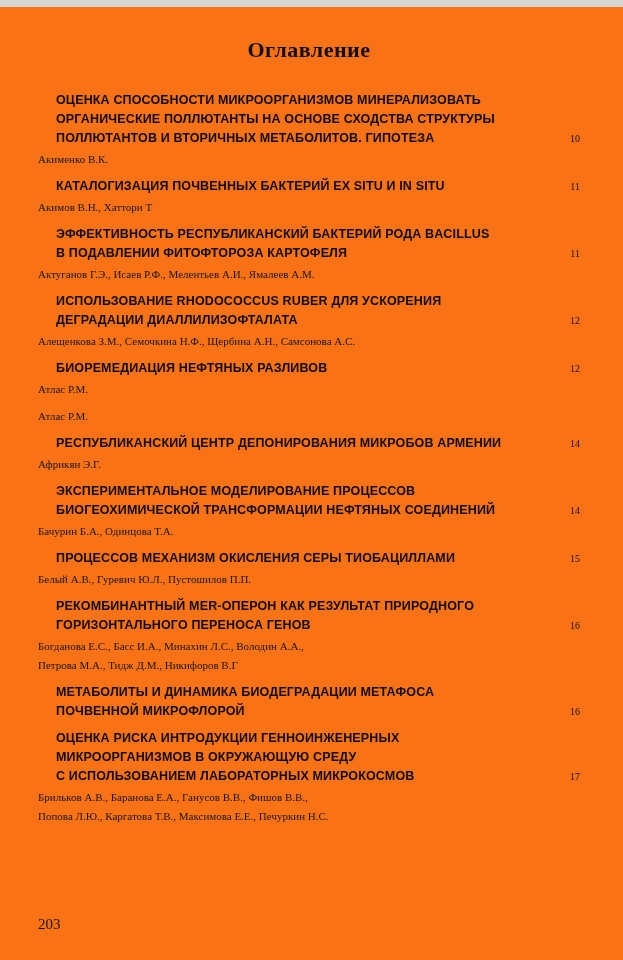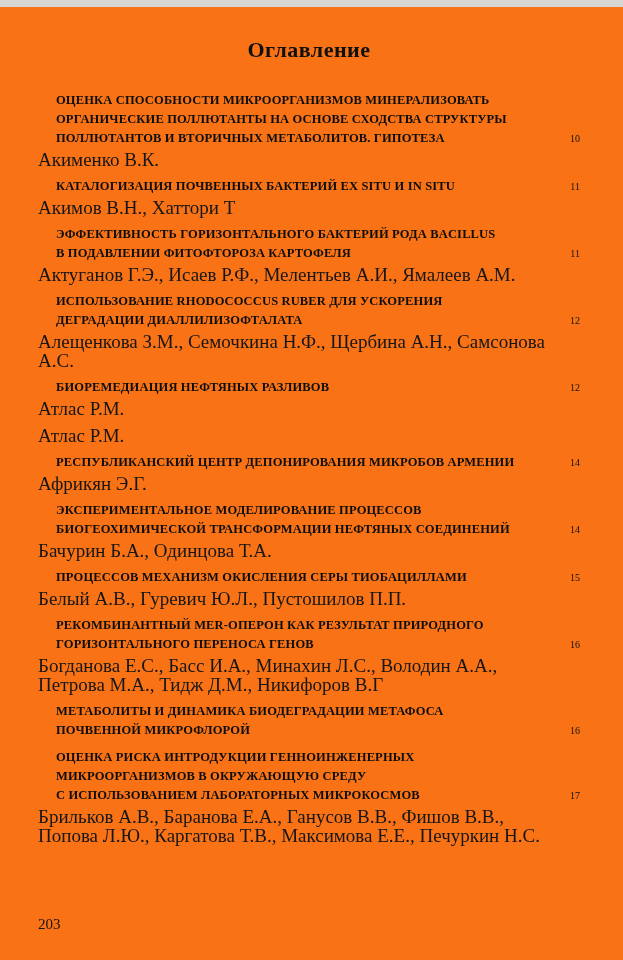--- a/index.html
+++ b/index.html
@@ -25,42 +25,42 @@
     color: #101010;
   }
   .toc { display: block; }
   .entry { margin-bottom: 8px; }
   .entry-head {
     display: flex;
     align-items: flex-end;
   }
   .entry-title {
     flex: 1 1 auto;
-    font-family: Liberation Serif, serif;
+    font-family: Liberation Sans, sans-serif;
     font-weight: bold;
     font-size: 12.5px;
     line-height: 19px;
     letter-spacing: 0.15px;
     white-space: pre-line;
     padding-left: 18px;
     color: #0d0d0d;
   }
   .entry-page {
     flex: 0 0 auto;
     font-family: "Liberation Serif", serif;
     font-size: 10px;
     line-height: 19px;
     margin-left: 12px;
     text-align: right;
     min-width: 18px;
     color: #111;
   }
   .entry-authors {
     font-family: "Liberation Serif", serif;
-    font-size: 19px;
+    font-size: 11px;
     line-height: 19px;
     margin-top: 2px;
     white-space: pre-line;
     color: #161616;
   }
   .folio {
     position: absolute;
     left: 38px;
     bottom: 34px;
     font-family: "Liberation Serif", serif;
@@ -97,21 +97,21 @@
   <div class="entry">
     <div class="entry-head">
       <div class="entry-title">КАТАЛОГИЗАЦИЯ ПОЧВЕННЫХ БАКТЕРИЙ EX SITU И IN SITU</div>
       <div class="entry-page">11</div>
     </div>
     <div class="entry-authors">Акимов В.Н., Хаттори Т</div>
   </div>
 
   <div class="entry">
     <div class="entry-head">
-      <div class="entry-title">ЭФФЕКТИВНОСТЬ ГОРИЗОНТАЛЬНОГО БАКТЕРИЙ РОДА BACILLUS
+      <div class="entry-title">ЭФФЕКТИВНОСТЬ РЕСПУБЛИКАНСКИЙ БАКТЕРИЙ РОДА BACILLUS
 В ПОДАВЛЕНИИ ФИТОФТОРОЗА КАРТОФЕЛЯ</div>
       <div class="entry-page">11</div>
     </div>
     <div class="entry-authors">Актуганов Г.Э., Исаев Р.Ф., Мелентьев А.И., Ямалеев А.М.</div>
   </div>
 
   <div class="entry">
     <div class="entry-head">
       <div class="entry-title">ИСПОЛЬЗОВАНИЕ RHODOCOCCUS RUBER ДЛЯ УСКОРЕНИЯ
 ДЕГРАДАЦИИ ДИАЛЛИЛИЗОФТАЛАТА</div>

